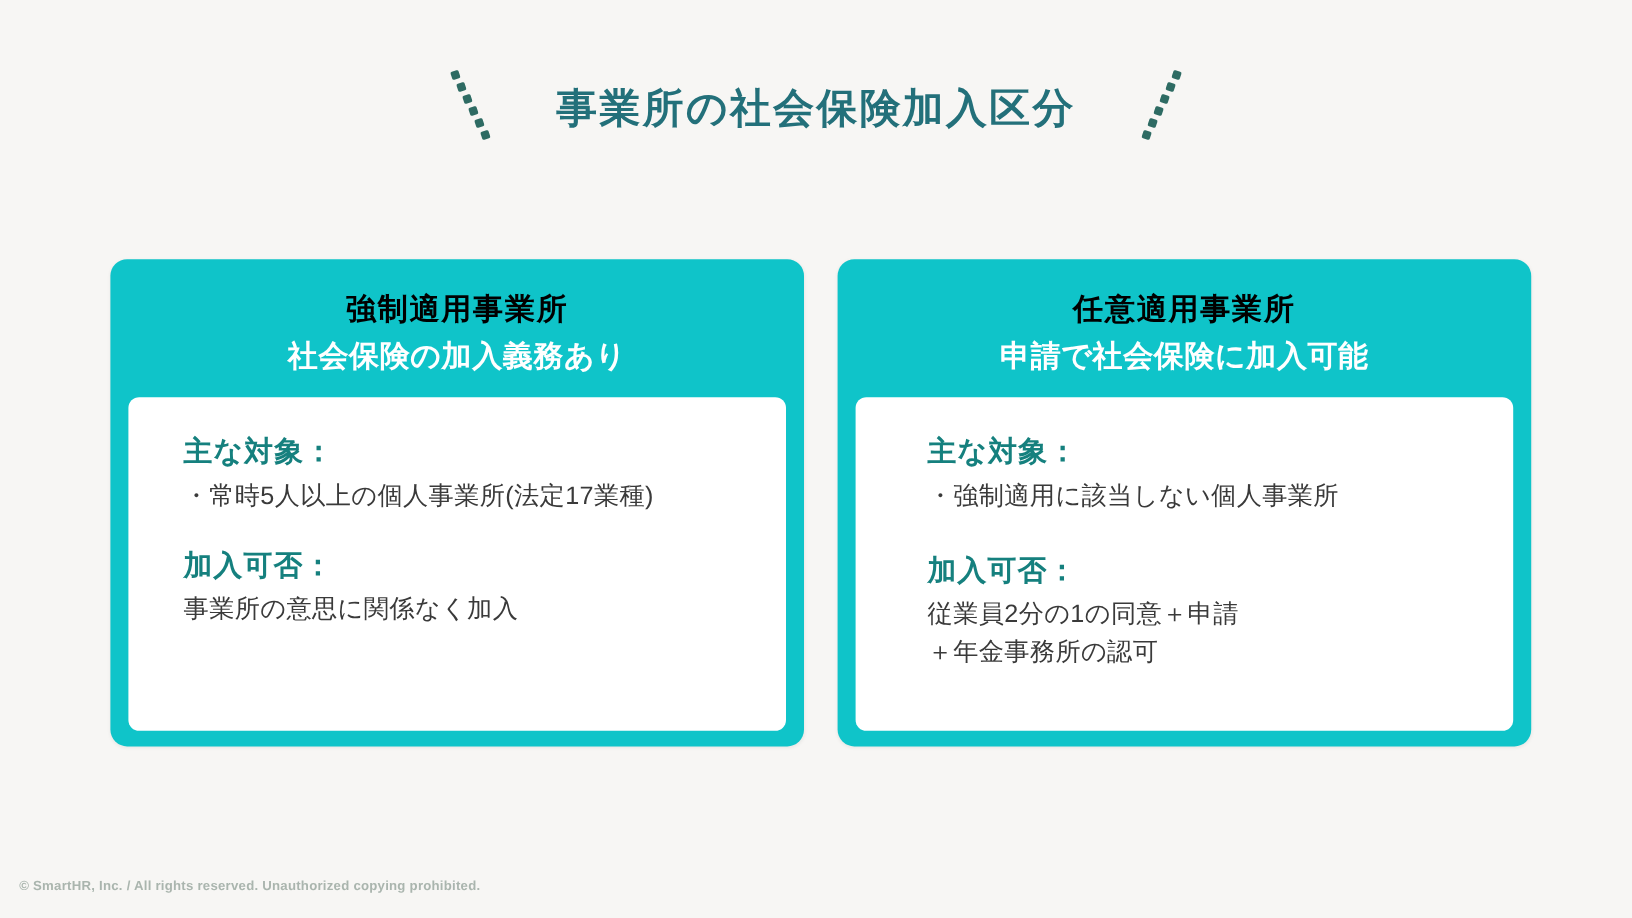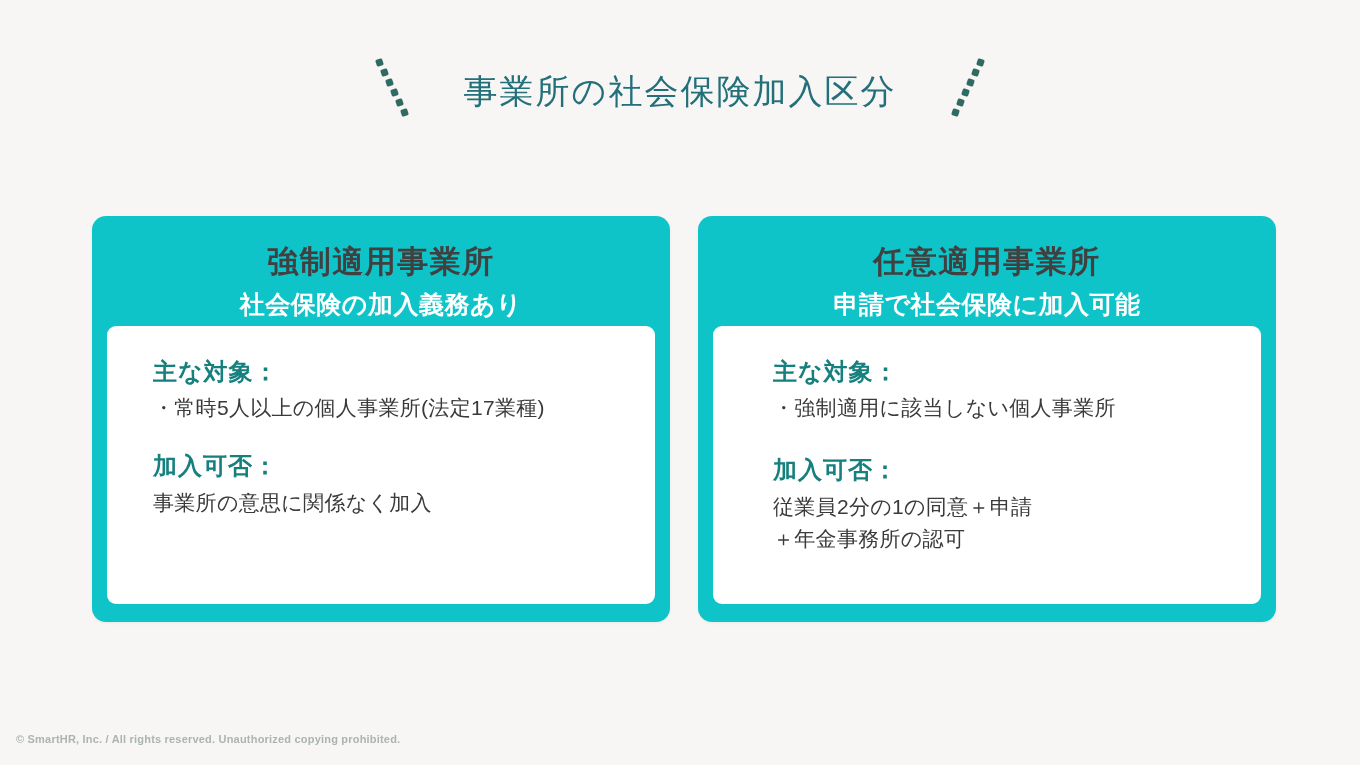--- a/index.html
+++ b/index.html
@@ -31,21 +31,21 @@
     width: 1360px;
     height: 70px;
     display: flex;
     align-items: center;
     justify-content: center;
     gap: 46px;
   }
 
   .page-title {
     font-size: 34px;
-    font-weight: normal;
+    font-weight: bold;
     color: #23707a;
     letter-spacing: 2px;
     line-height: 1.2;
     white-space: nowrap;
     text-align: center;
   }
 
   .dotted-deco {
     width: 46px;
     height: 68px;
@@ -77,38 +77,38 @@
   }
 
   .card-head {
     width: 100%;
     padding-top: 26px;
     text-align: center;
     box-sizing: border-box;
   }
 
   .card-head-title {
-    font-size: 31px;
-    font-weight: bold;
-    color: #404040;
+    font-size: 25px;
+    font-weight: bold;
+    color: #000000;
     letter-spacing: 1.5px;
     line-height: 1.3;
   }
 
   .card-head-sub {
     font-size: 25px;
     font-weight: bold;
     color: #ffffff;
     letter-spacing: 0.5px;
     line-height: 1.35;
     margin-top: 6px;
   }
 
   .card-body {
-    margin-top: 4px;
+    margin-top: 17px;
     width: 548px;
     height: 278px;
     background: #ffffff;
     border-radius: 9px;
     box-sizing: border-box;
     padding: 30px 0 0 46px;
   }
 
   .section + .section {
     margin-top: 26px;

